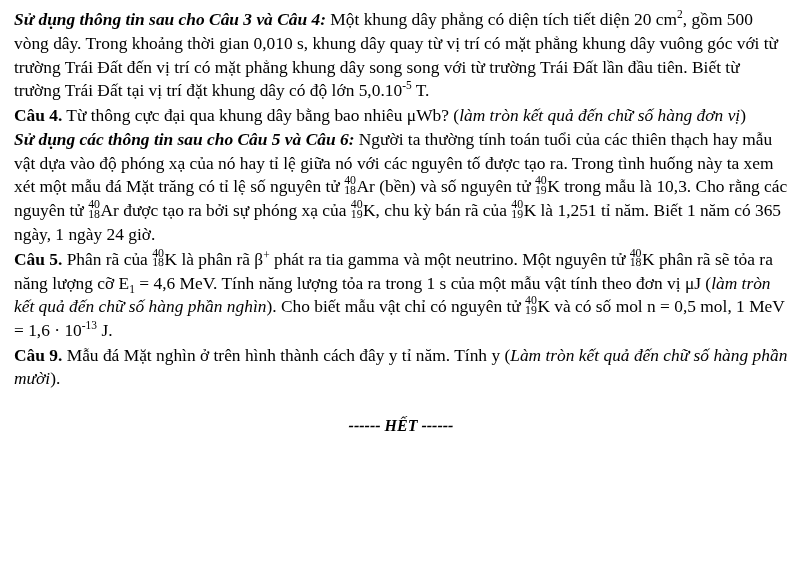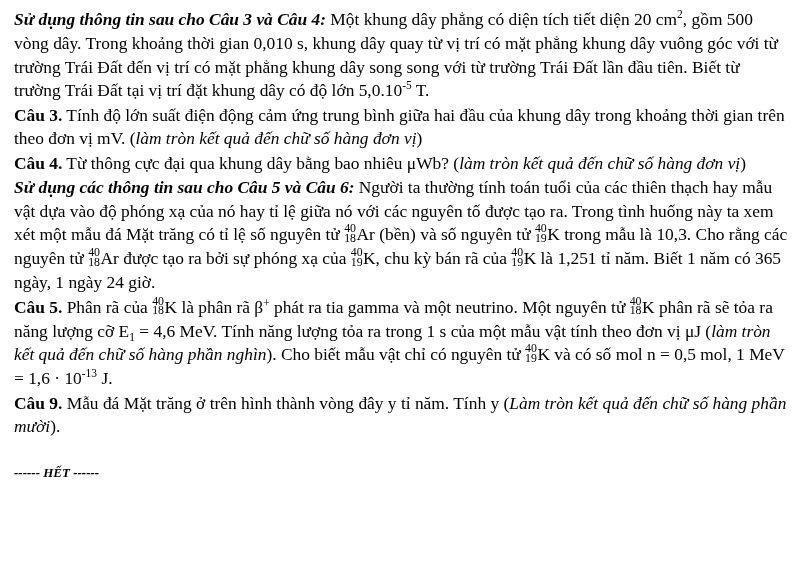--- a/index.html
+++ b/index.html
@@ -51,51 +51,48 @@
     line-height: 1.0;
     margin-right: 0.5px;
   }
   .nuc span {
     display: block;
   }
   .nuc .top {
     margin-bottom: -0.18em;
   }
   .end {
-    text-align: left;
+    text-align: center;
     font-weight: bold;
     font-style: italic;
-    font-size: 13px;
+    font-size: 16px;
     margin-top: 26px;
   }
 </style>
 </head>
 <body>
 
 <div class="page">
 
   <p class="para">
     <span class="bi">Sử dụng thông tin sau cho Câu 3 và Câu 4:</span><span> Một khung dây phẳng có diện tích tiết diện 20 cm</span><sup>2</sup><span>, gồm 500 vòng dây. Trong khoảng thời gian 0,010 s, khung dây quay từ vị trí có mặt phẳng khung dây vuông góc với từ trường Trái Đất đến vị trí có mặt phẳng khung dây song song với từ trường Trái Đất lần đầu tiên. Biết từ trường Trái Đất tại vị trí đặt khung dây có độ lớn 5,0.10</span><sup>-5</sup><span> T.</span>
   </p>
 
-  <p class="para">
-    <span class="b">Câu 3.</span><span> Tính độ lớn suất điện động cảm ứng trung bình giữa hai đầu của khung dây trong khoảng thời gian trên theo đơn vị mV. (</span><span class="i">làm tròn kết quả đến chữ số hàng đơn vị</span><span>)</span>
-  </p>
 
   <p class="para">
     <span class="b">Câu 4.</span><span> Từ thông cực đại qua khung dây bằng bao nhiêu μWb? (</span><span class="i">làm tròn kết quả đến chữ số hàng đơn vị</span><span>)</span>
   </p>
 
   <p class="para">
     <span class="bi">Sử dụng các thông tin sau cho Câu 5 và Câu 6:</span><span> Người ta thường tính toán tuổi của các thiên thạch hay mẫu vật dựa vào độ phóng xạ của nó hay tỉ lệ giữa nó với các nguyên tố được tạo ra. Trong tình huống này ta xem xét một mẫu đá Mặt trăng có tỉ lệ số nguyên tử </span><span class="nuc"><span class="top">40</span><span class="bot">18</span></span><span>Ar</span><span> (bền) và số nguyên tử </span><span class="nuc"><span class="top">40</span><span class="bot">19</span></span><span>K</span><span> trong mẫu là 10,3. Cho rằng các nguyên tử </span><span class="nuc"><span class="top">40</span><span class="bot">18</span></span><span>Ar</span><span> được tạo ra bởi sự phóng xạ của </span><span class="nuc"><span class="top">40</span><span class="bot">19</span></span><span>K</span><span>, chu kỳ bán rã của </span><span class="nuc"><span class="top">40</span><span class="bot">19</span></span><span>K</span><span> là 1,251 tỉ năm. Biết 1 năm có 365 ngày, 1 ngày 24 giờ.</span>
   </p>
 
   <p class="para">
     <span class="b">Câu 5.</span><span> Phân rã của </span><span class="nuc"><span class="top">40</span><span class="bot">18</span></span><span>K</span><span> là phân rã β</span><sup>+</sup><span> phát ra tia gamma và một neutrino. Một nguyên tử </span><span class="nuc"><span class="top">40</span><span class="bot">18</span></span><span>K</span><span> phân rã sẽ tỏa ra năng lượng cỡ E</span><sub>1</sub><span> = 4,6 MeV. Tính năng lượng tỏa ra trong 1 s của một mẫu vật tính theo đơn vị μJ (</span><span class="i">làm tròn kết quả đến chữ số hàng phần nghìn</span><span>). Cho biết mẫu vật chỉ có nguyên tử </span><span class="nuc"><span class="top">40</span><span class="bot">19</span></span><span>K</span><span> và có số mol n  = 0,5 mol, 1 MeV = 1,6 · 10</span><sup>-13</sup><span> J.</span>
   </p>
 
   <p class="para">
-    <span class="b">Câu 9.</span><span> Mẫu đá Mặt trăng ở trên hình thành vòng đây y tỉ năm. Tính y (</span><span class="i">Làm tròn kết quả đến chữ số hàng phần mười</span><span>).</span>
+    <span class="b">Câu 9.</span><span> Mẫu đá Mặt nghìn ở trên hình thành cách đây y tỉ năm. Tính y (</span><span class="i">Làm tròn kết quả đến chữ số hàng phần mười</span><span>).</span>
   </p>
 
   <div class="end">------ HẾT ------</div>
 
 </div>
 
 </body></html>

